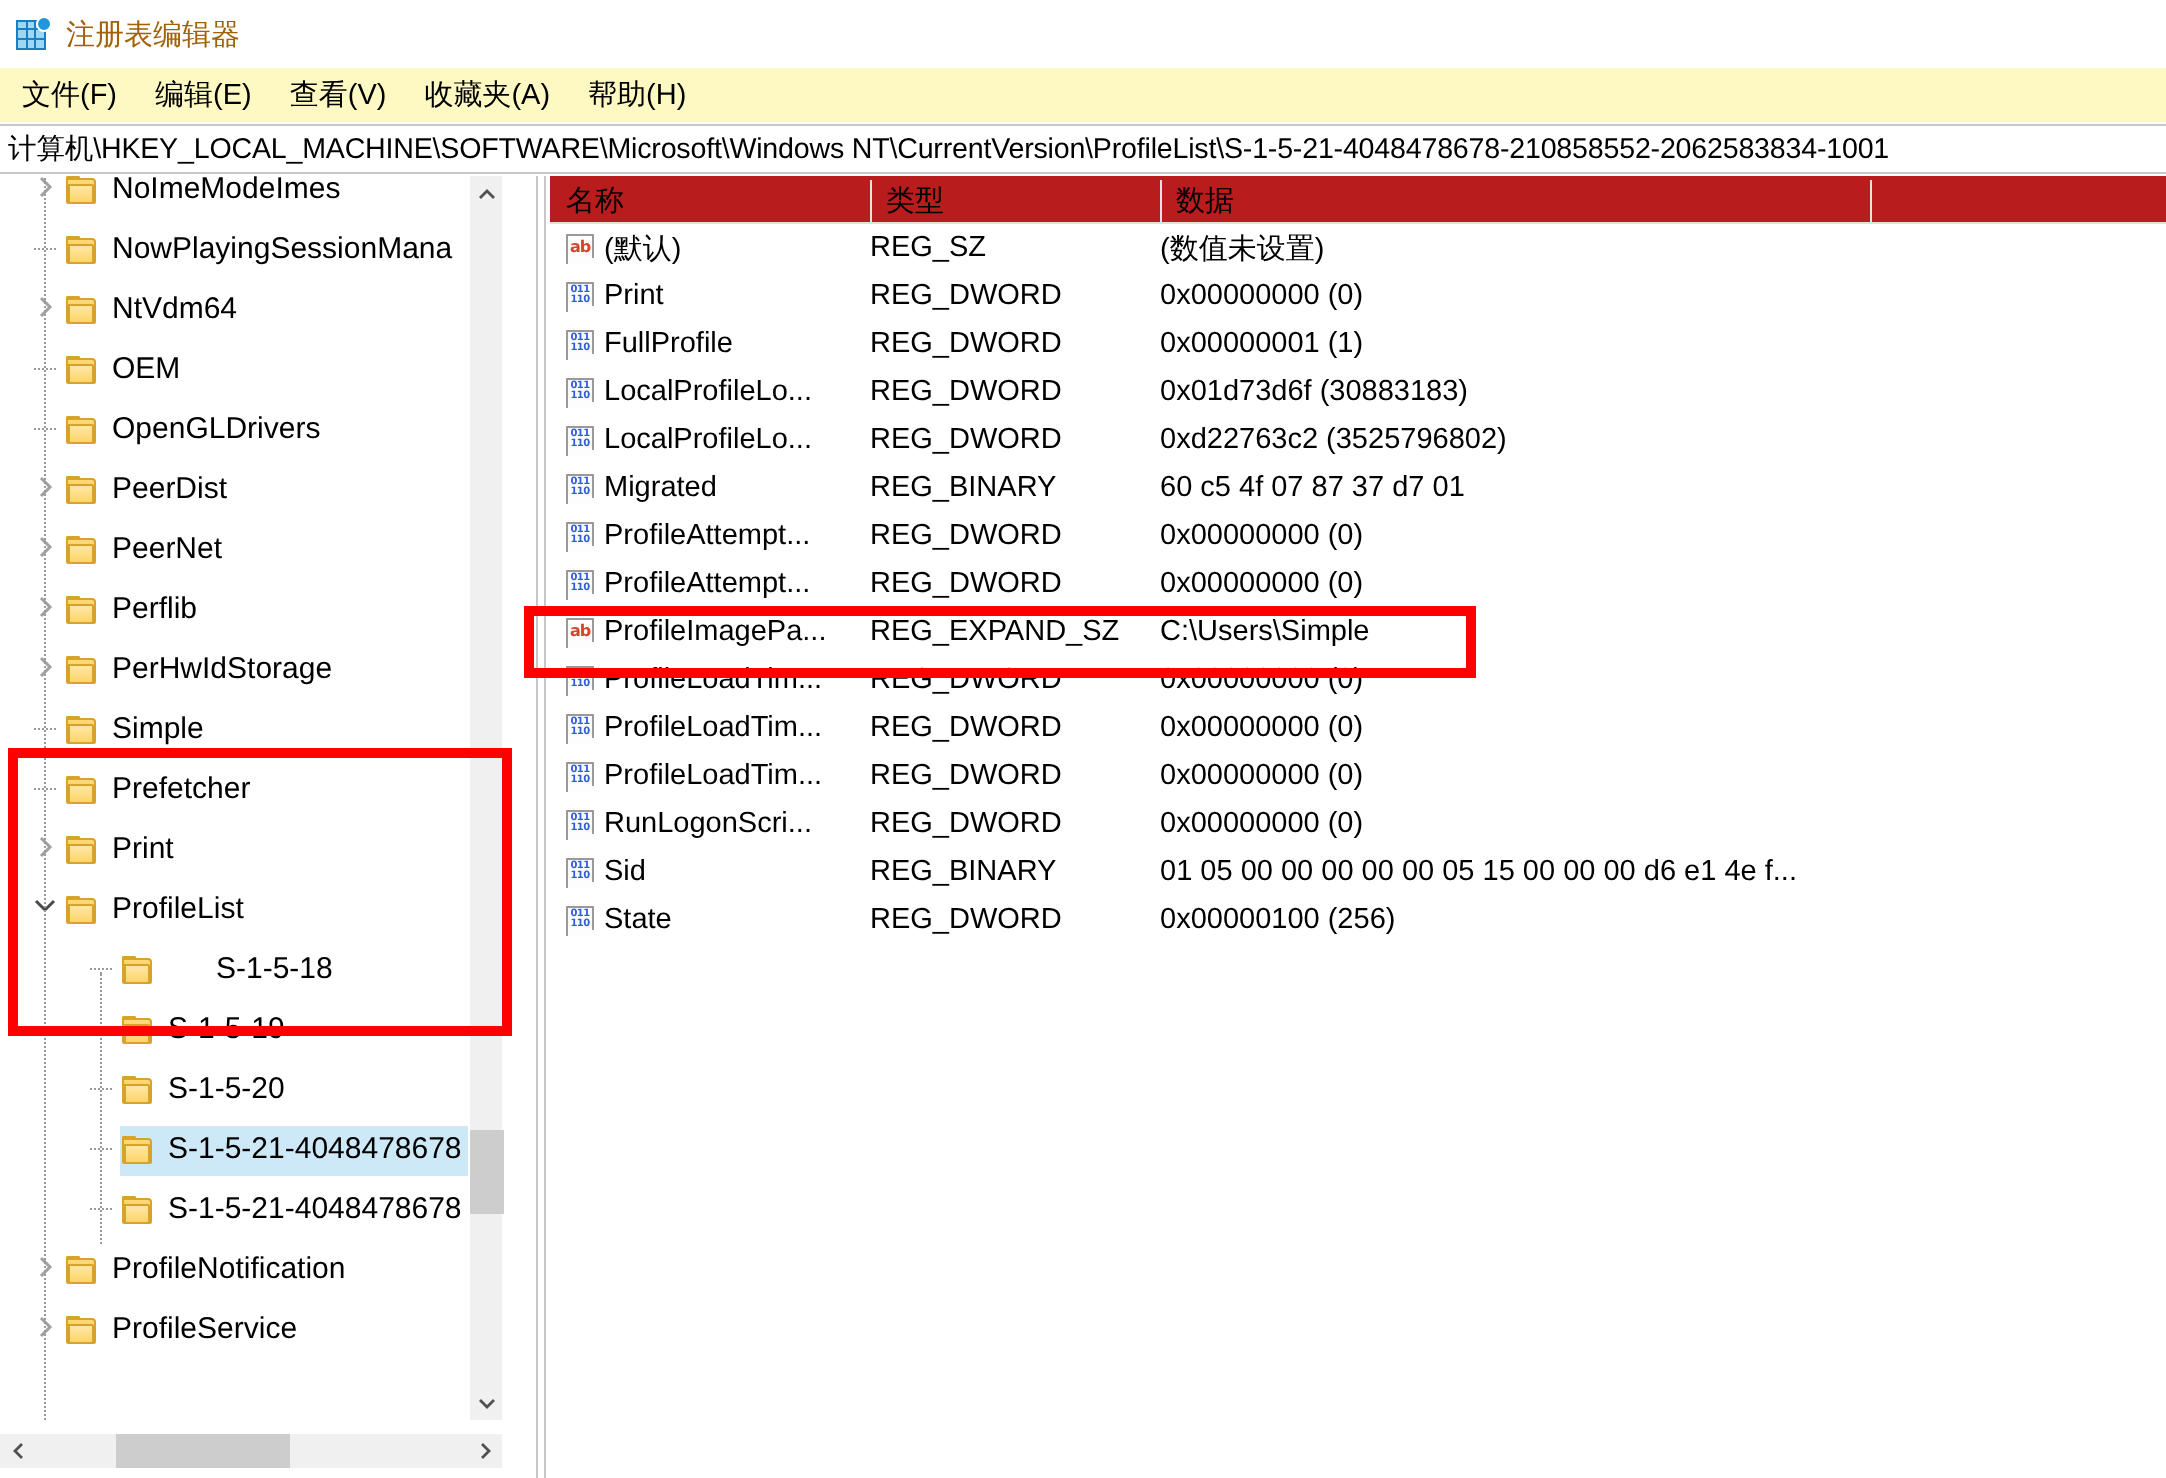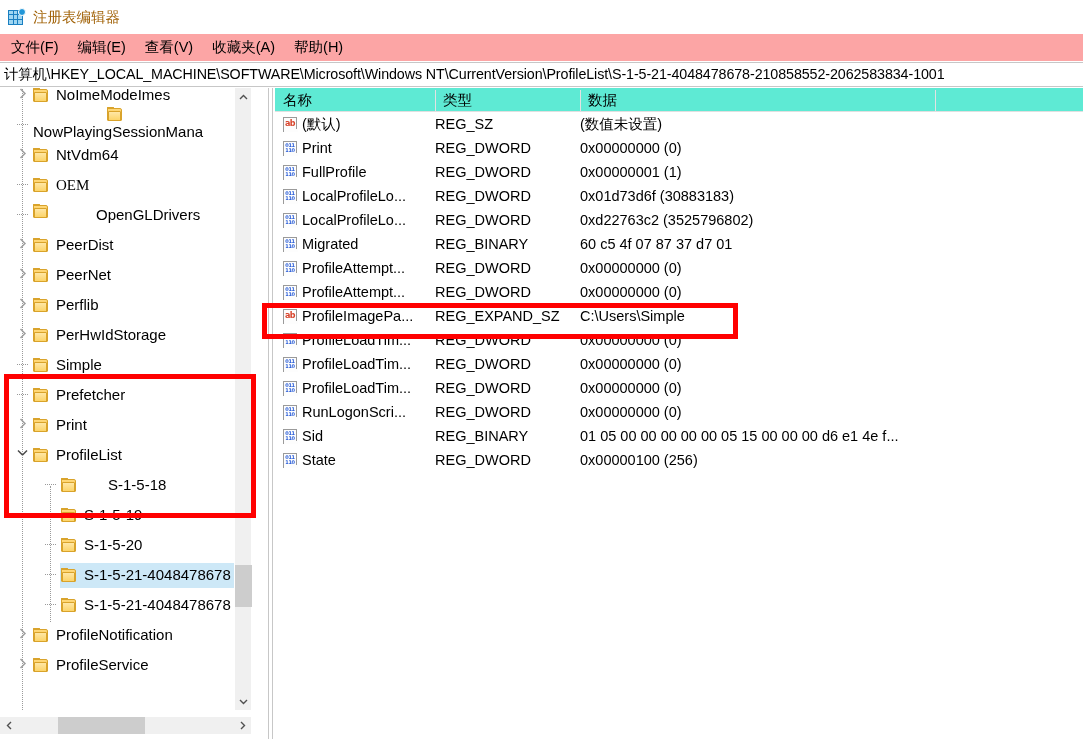--- a/index.html
+++ b/index.html
@@ -44,21 +44,21 @@
     background: #2196d8;
     border: 1.5px solid #ffffff;
   }
   .title-text {
     font-size: 14.5px; color: #a16207; white-space: nowrap;
   }
 
   
   .menubar {
     position: absolute; left: 0; top: 34px; width: 1083px; height: 27px;
-    background: #fca5a5;
+    background: #fef9c3;
     display: flex; align-items: center;
     padding-left: 7px;
   }
   .menu-item {
     font-size: 14.5px; color: #000000;
     padding: 2px 9px 2px 4px;
     margin-right: 6px;
     white-space: nowrap;
     cursor: default;
   }
@@ -199,21 +199,21 @@
 
   
   .list-pane {
     position: absolute; left: 275px; top: 0; width: 808px; height: 651px;
     background: #ffffff;
     overflow: hidden;
   }
   .list-header {
     position: relative; height: 24px;
     border-bottom: 1px solid #e0e0e0;
-    background: #5eead4;
+    background: #b91c1c;
   }
   .col-head {
     position: absolute; top: 0; height: 24px;
     display: flex; align-items: center;
     font-size: 14.5px; color: #000000;
     padding-left: 8px;
     cursor: default;
   }
   .col-sep {
     position: absolute; top: 2px; width: 1px; height: 21px;
@@ -322,21 +322,21 @@
                   <div class="tab"></div>
                   <div class="back"></div>
                   <div class="front"></div>
                 </div>
                 <span class="tlabel">NoImeModeImes</span>
               </div>
             </div>
             <div class="tnode">
               <div class="indent" style="width: 14px;"></div>
               <div class="tdash"></div>
-              <div class="tlabel-wrap" style="display: inline-flex; align-items: center; flex-direction: column;">
+              <div class="tlabel-wrap" style="display: inline-flex; align-items: center;">
                 <div class="folder">
                   <div class="tab"></div>
                   <div class="back"></div>
                   <div class="front"></div>
                 </div>
                 <span class="tlabel">NowPlayingSessionMana</span>
               </div>
             </div>
             <div class="tnode">
               <div class="indent" style="width: 14px;"></div>
@@ -350,33 +350,33 @@
                   <div class="tab"></div>
                   <div class="back"></div>
                   <div class="front"></div>
                 </div>
                 <span class="tlabel">NtVdm64</span>
               </div>
             </div>
             <div class="tnode">
               <div class="indent" style="width: 14px;"></div>
               <div class="tdash"></div>
-              <div class="tlabel-wrap" style="display: inline-flex; align-items: center; font-family: Liberation Serif, serif;">
+              <div class="tlabel-wrap" style="display: inline-flex; align-items: center;">
                 <div class="folder">
                   <div class="tab"></div>
                   <div class="back"></div>
                   <div class="front"></div>
                 </div>
                 <span class="tlabel">OEM</span>
               </div>
             </div>
             <div class="tnode">
               <div class="indent" style="width: 14px;"></div>
               <div class="tdash"></div>
-              <div class="tlabel-wrap" style="display: inline-flex; align-items: flex-start; gap: 40px;">
+              <div class="tlabel-wrap" style="display: inline-flex; align-items: center;">
                 <div class="folder">
                   <div class="tab"></div>
                   <div class="back"></div>
                   <div class="front"></div>
                 </div>
                 <span class="tlabel">OpenGLDrivers</span>
               </div>
             </div>
             <div class="tnode">
               <div class="indent" style="width: 14px;"></div>

